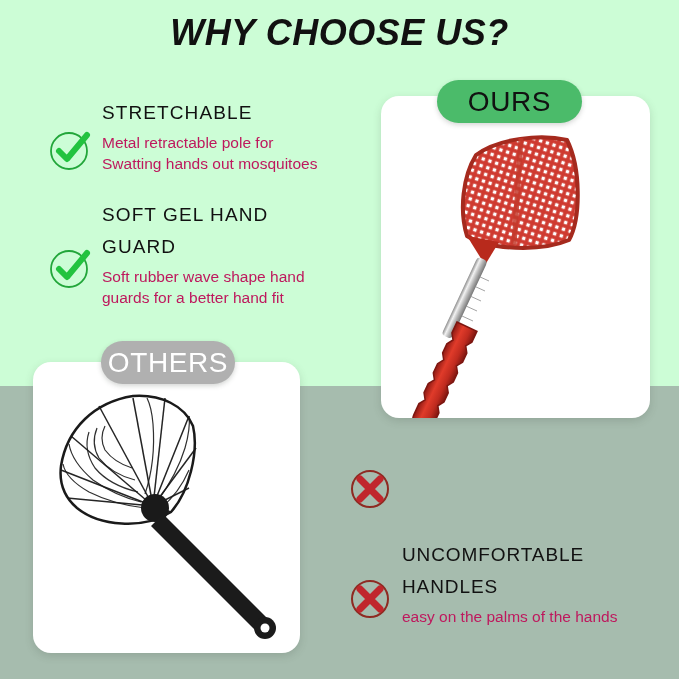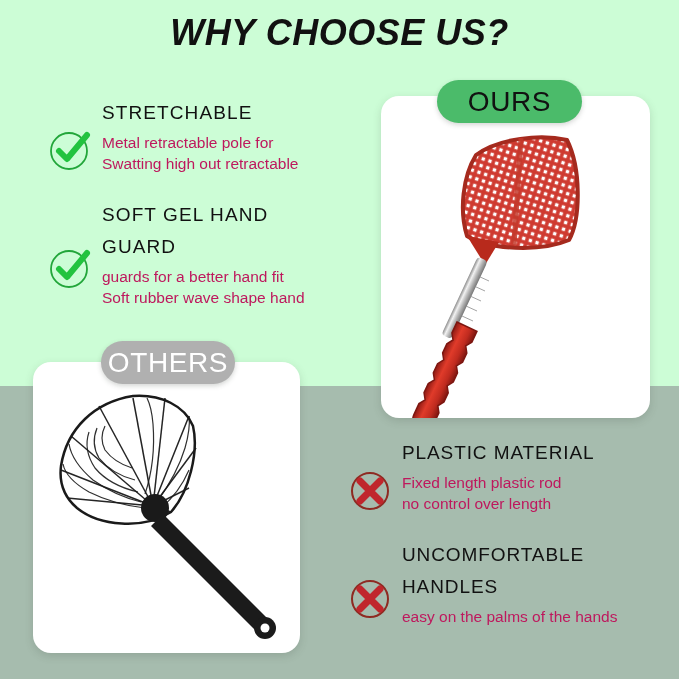--- a/index.html
+++ b/index.html
@@ -235,50 +235,45 @@
   <div class="feature pro" id="feature-stretchable">
     <span class="feature-icon">
       <svg width="44" height="44" viewBox="0 0 44 44">
         <circle cx="21" cy="23" r="18" fill="none" stroke="#22a63a" stroke-width="1.8"></circle>
         <path d="M11,23 L19,31 L39,7" fill="none" stroke="#22c33f" stroke-width="6" stroke-linecap="round" stroke-linejoin="round"></path>
       </svg>
     </span>
     <span class="feature-text">
       <p class="feature-title">STRETCHABLE</p>
       <p class="feature-desc">Metal retractable pole for</p>
-      <p class="feature-desc">Swatting high out retractable</p>
+      <p class="feature-desc">Swatting hands out mosquitoes</p>
     </span>
   </div>
 
   <div class="feature pro" id="feature-softgel">
     <span class="feature-icon">
       <svg width="44" height="44" viewBox="0 0 44 44">
         <circle cx="21" cy="23" r="18" fill="none" stroke="#22a63a" stroke-width="1.8"></circle>
         <path d="M11,23 L19,31 L39,7" fill="none" stroke="#22c33f" stroke-width="6" stroke-linecap="round" stroke-linejoin="round"></path>
       </svg>
     </span>
     <span class="feature-text">
       <p class="feature-title">SOFT GEL HAND</p>
       <p class="feature-title">GUARD</p>
+      <p class="feature-desc">Soft rubber wave shape hand</p>
       <p class="feature-desc">guards for a better hand fit</p>
-      <p class="feature-desc">Soft rubber wave shape hand</p>
     </span>
   </div>
 
   <div class="feature con" id="feature-plastic">
     <span class="feature-icon">
       <svg width="44" height="44" viewBox="0 0 44 44">
         <circle cx="22" cy="23" r="18" fill="none" stroke="#8e2a22" stroke-width="2"></circle>
         <path d="M12,13 L32,33 M32,13 L12,33" fill="none" stroke="#c0262c" stroke-width="7" stroke-linecap="round"></path>
       </svg>
-    </span>
-    <span class="feature-text">
-      <p class="feature-title">PLASTIC MATERIAL</p>
-      <p class="feature-desc">Fixed length plastic rod</p>
-      <p class="feature-desc">no control over length</p>
     </span>
   </div>
 
   <div class="feature con" id="feature-handles">
     <span class="feature-icon">
       <svg width="44" height="44" viewBox="0 0 44 44">
         <circle cx="22" cy="23" r="18" fill="none" stroke="#8e2a22" stroke-width="2"></circle>
         <path d="M12,13 L32,33 M32,13 L12,33" fill="none" stroke="#c0262c" stroke-width="7" stroke-linecap="round"></path>
       </svg>
     </span>

